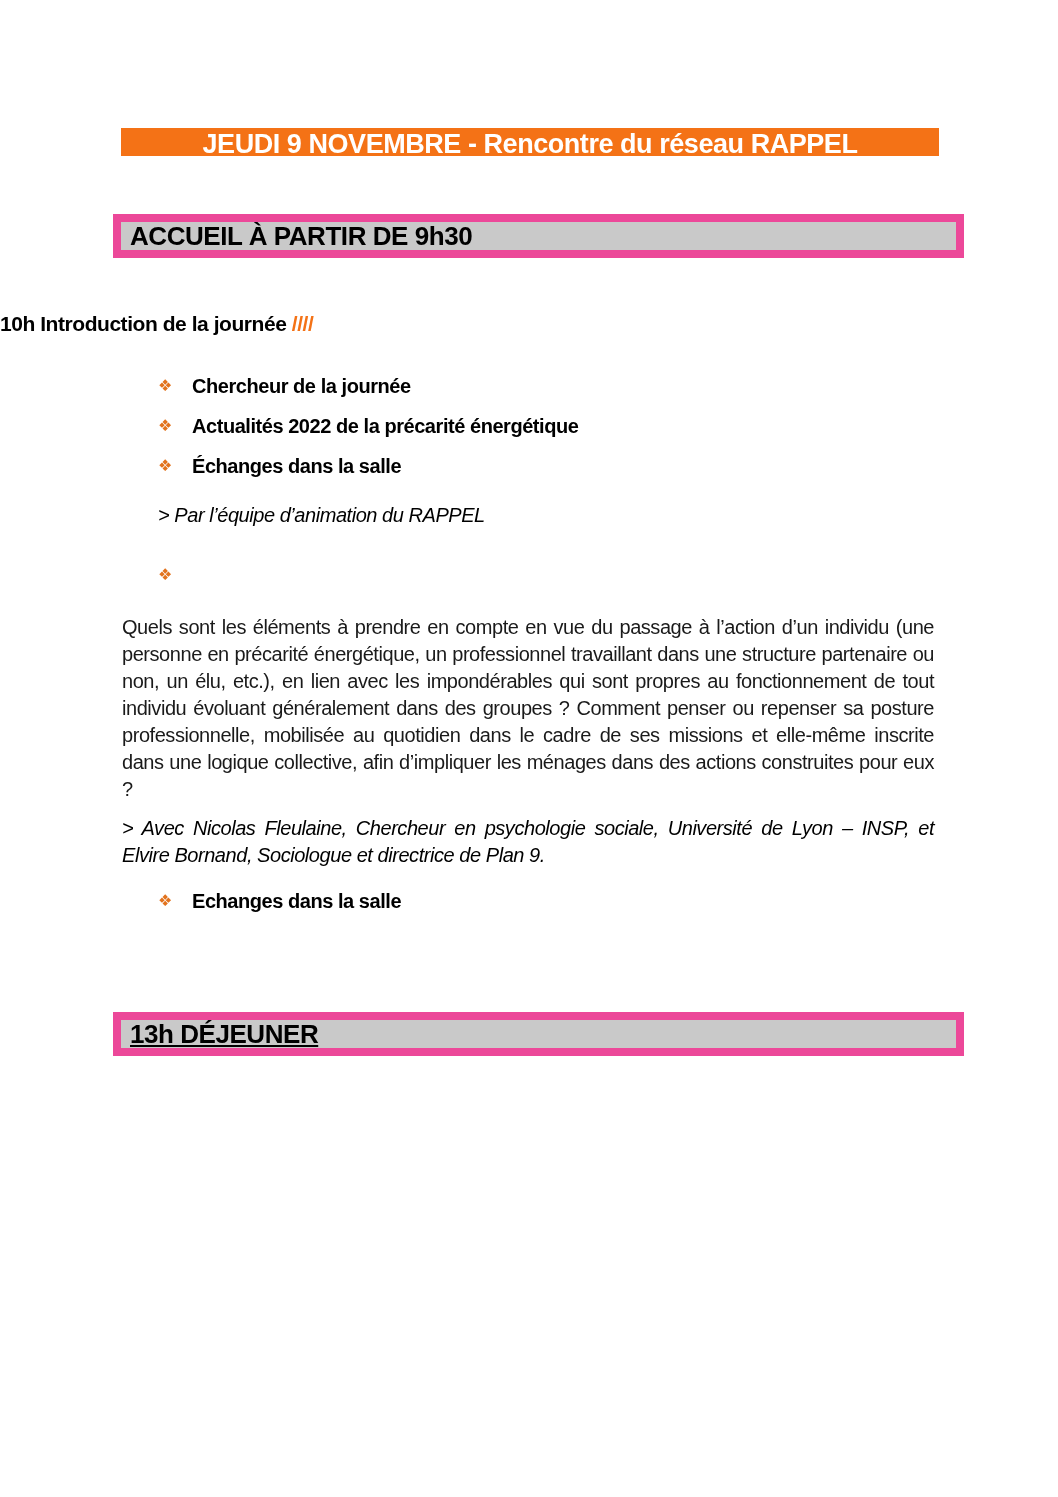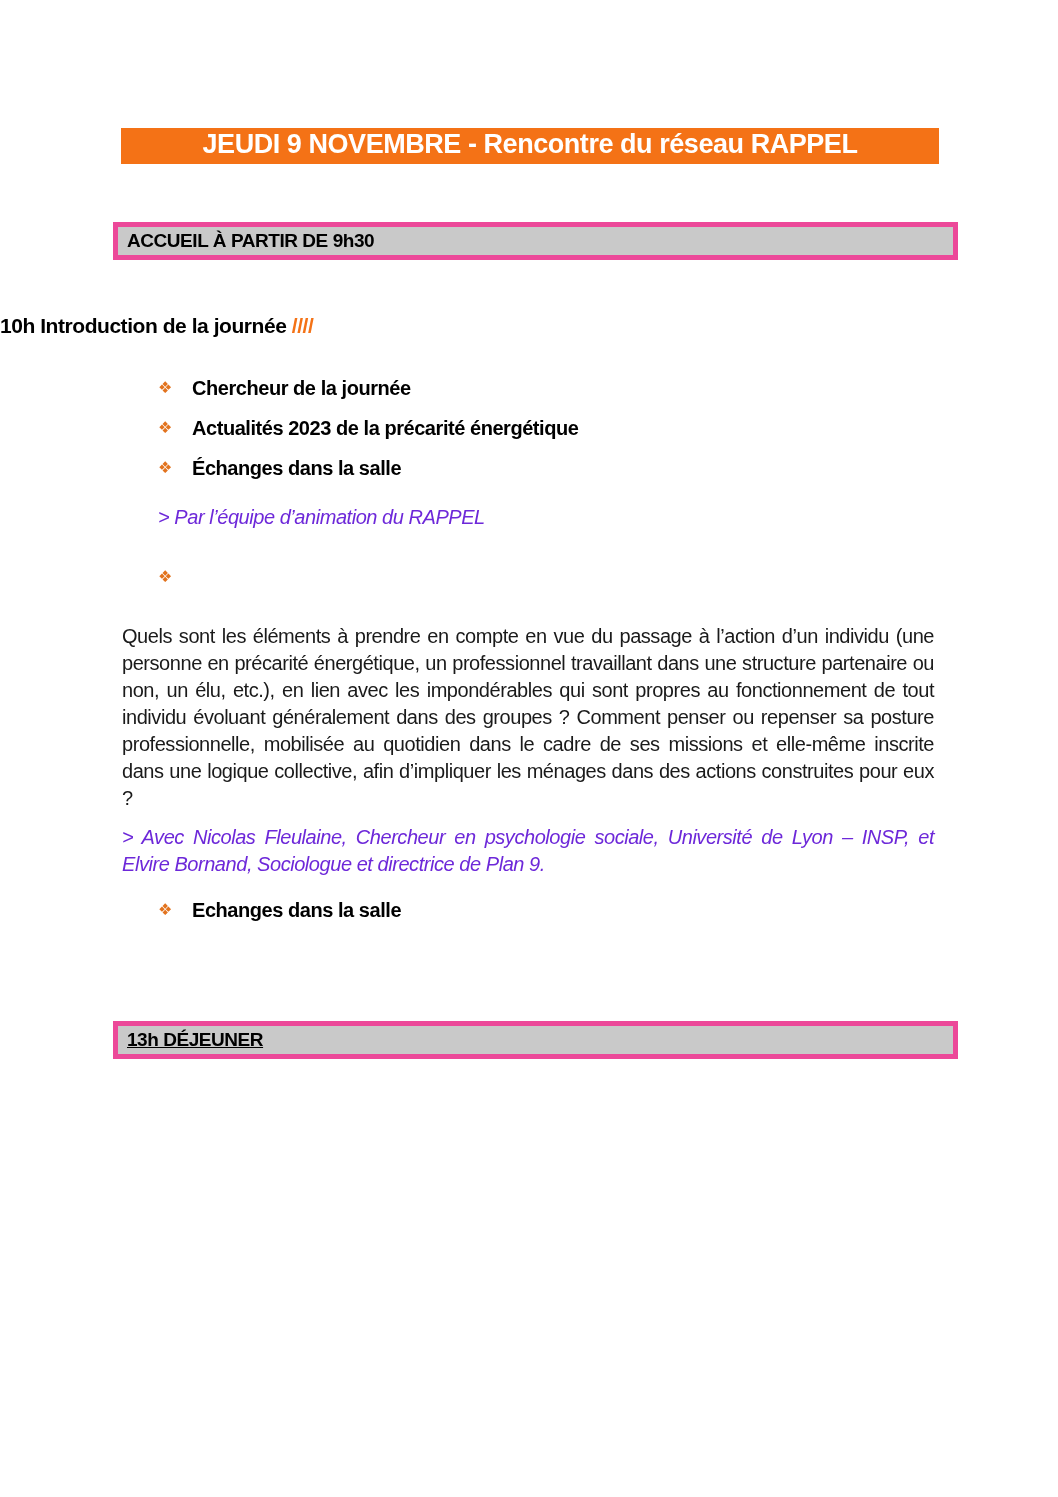--- a/index.html
+++ b/index.html
@@ -11,37 +11,37 @@
     overflow: hidden;
     font-family: "Liberation Sans", sans-serif;
     color: #1a1a1a;
     letter-spacing: -0.45px;
   }
 
   
   .title-banner {
     margin: 128px 0 0 121px;
     width: 818px;
-    height: 36px;
+    height: 28px;
     background: #F47216;
     color: #ffffff;
     font-size: 27px;
     font-weight: bold;
     line-height: 32px;
     text-align: center;
   }
 
   
   .section-banner {
     margin-left: 113px;
     width: 826px;
     background: #C9C9C9;
-    border: 5px solid #ec4899;
+    border: 8px solid #ec4899;
     color: #000000;
-    font-size: 19px;
+    font-size: 26px;
     font-weight: bold;
     line-height: 26px;
     padding: 1px 0 1px 9px;
   }
   .section-banner.first { margin-top: 58px; }
   .section-banner.second { margin-top: 98px; text-decoration: underline; }
 
   
   .session-heading {
     font-size: 21px;
@@ -87,34 +87,34 @@
   .topic-text {
     width: 740px;
     text-align: justify;
   }
 
   
   .speaker-note {
     font-style: italic;
     font-size: 20px;
     line-height: 27px;
-    color: #6d28d9;
+    color: #000000;
   }
   .speaker-note.indented { margin-left: 158px; margin-top: 23px; }
   .speaker-note.full {
     margin-left: 122px;
     margin-top: 12px;
     width: 812px;
     text-align: justify;
   }
 
   
   .description {
     margin-left: 122px;
-    margin-top: 31px;
+    margin-top: 24px;
     width: 812px;
     font-size: 20px;
     line-height: 27px;
     text-align: justify;
     color: #1a1a1a;
   }
 </style>
 </head>
 <body>
 
@@ -129,21 +129,21 @@
     <span class="slashes">////</span>
   </div>
 
   <div class="agenda-list">
     <div class="agenda-item">
       <span class="bullet">❖</span>
       <span>Chercheur de la journée</span>
     </div>
     <div class="agenda-item">
       <span class="bullet">❖</span>
-      <span>Actualités 2023 de la précarité énergétique</span>
+      <span>Actualités 2022 de la précarité énergétique</span>
     </div>
     <div class="agenda-item">
       <span class="bullet">❖</span>
       <span>Échanges dans la salle</span>
     </div>
   </div>
 
   <div class="speaker-note indented">&gt; Par l’équipe d’animation du RAPPEL</div>
 
 

